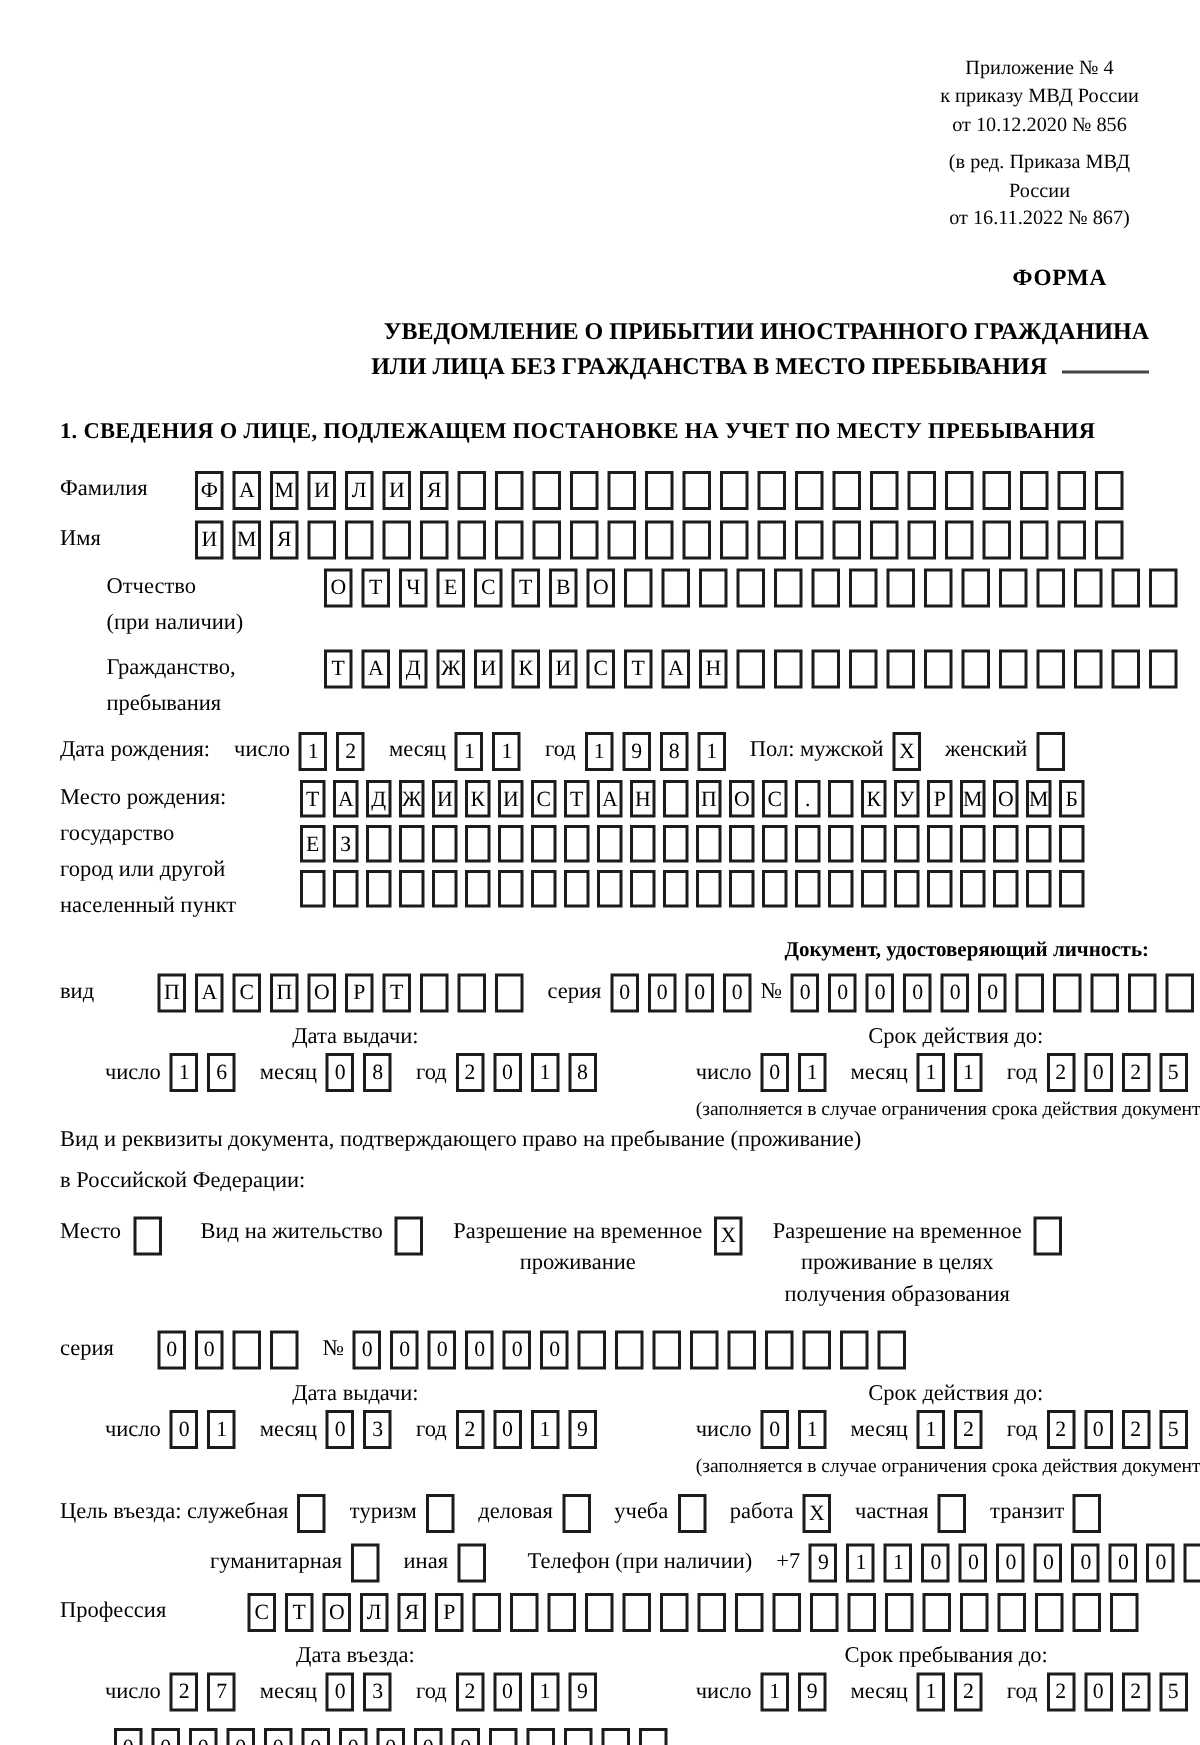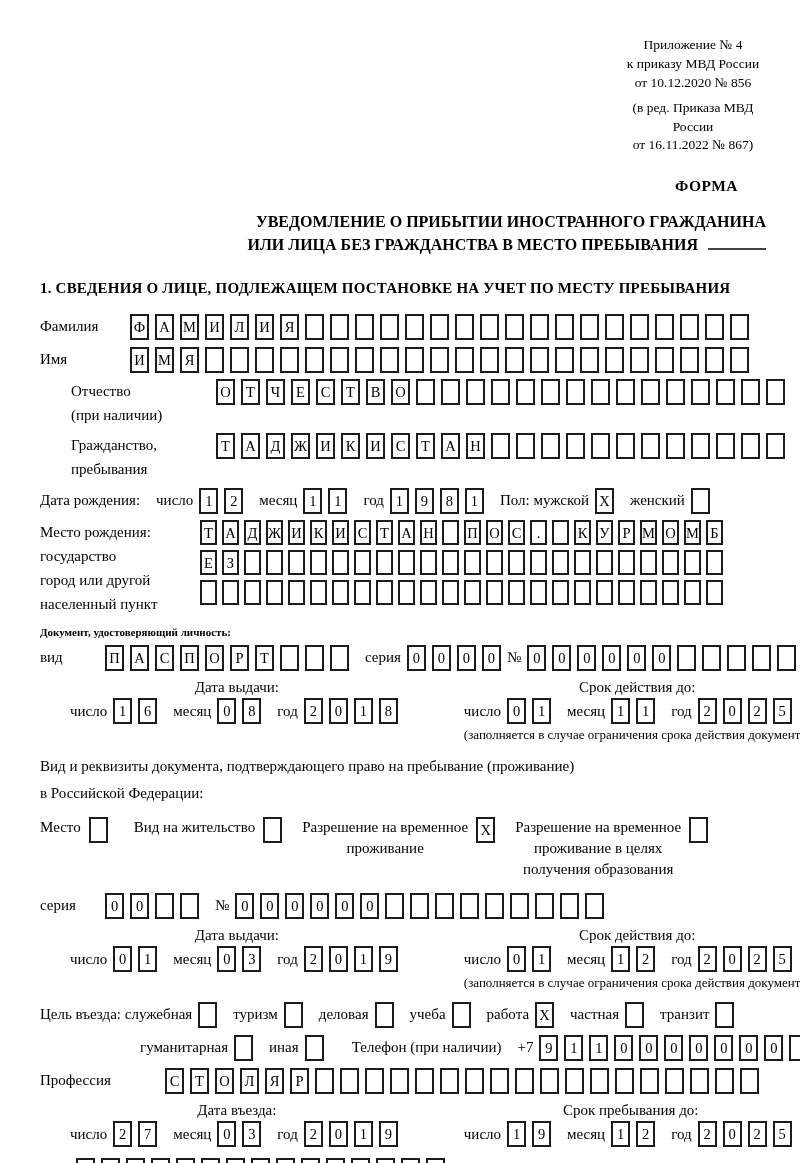--- a/index.html
+++ b/index.html
@@ -33,21 +33,21 @@
   .cells-sm .cell { width: 17px; margin-right: 5px; height: 25px; }
   .w90  { width: 90px; }
   .w65  { width: 65px; }
   .w125 { width: 125px; }
   .w145 { width: 145px; margin-left: 31px; }
   .w160 { width: 160px; }
   .gap14 { width: 14px; flex:none; } .gap20 { width: 20px; flex:none; }
   .mini-lbl { padding: 0 6px 0 0; flex: none; }
   .mini-lbl.pre { padding-left: 10px; }
 
-  .center-bold { text-align: left; font-weight: bold; margin-top: 10px; font-size: 11px; }
+  .center-bold { text-align: right; font-weight: bold; margin-top: 10px; font-size: 14px; }
 
   .dates { display: flex; margin-top: 8px; }
   .dcol { flex: none; }
   .dcol .dhead { text-align: center; margin-bottom: 2px; }
   .dline { display: flex; align-items: center; }
   .dnote { font-size: 13px; margin-top: 3px; text-align: center; }
   .dl-left { margin-left: 30px; }
   .dl-right { margin-left: 60px; }
 
   .permit-row { display: flex; align-items: flex-start; margin-top: 10px; }
@@ -404,21 +404,21 @@
             <span class="cell">2</span>
             <span class="cell">0</span>
             <span class="cell">2</span>
             <span class="cell">5</span>
           </span>
       </div>
       <div class="dnote">(заполняется в случае ограничения срока действия документа)</div>
     </div>
   </div>
 
-  <div style="margin-top:10px; line-height:1.8">
+  <div style="line-height:1.8">
     <div>Вид и реквизиты документа, подтверждающего право на пребывание (проживание)</div>
     <div>в Российской Федерации:</div>
   </div>
 
   <div class="permit-row">
     <div class="permit-item">
       <span class="txt">Место</span>
       <span class="cells">
           <span class="cell"></span>
         </span>

